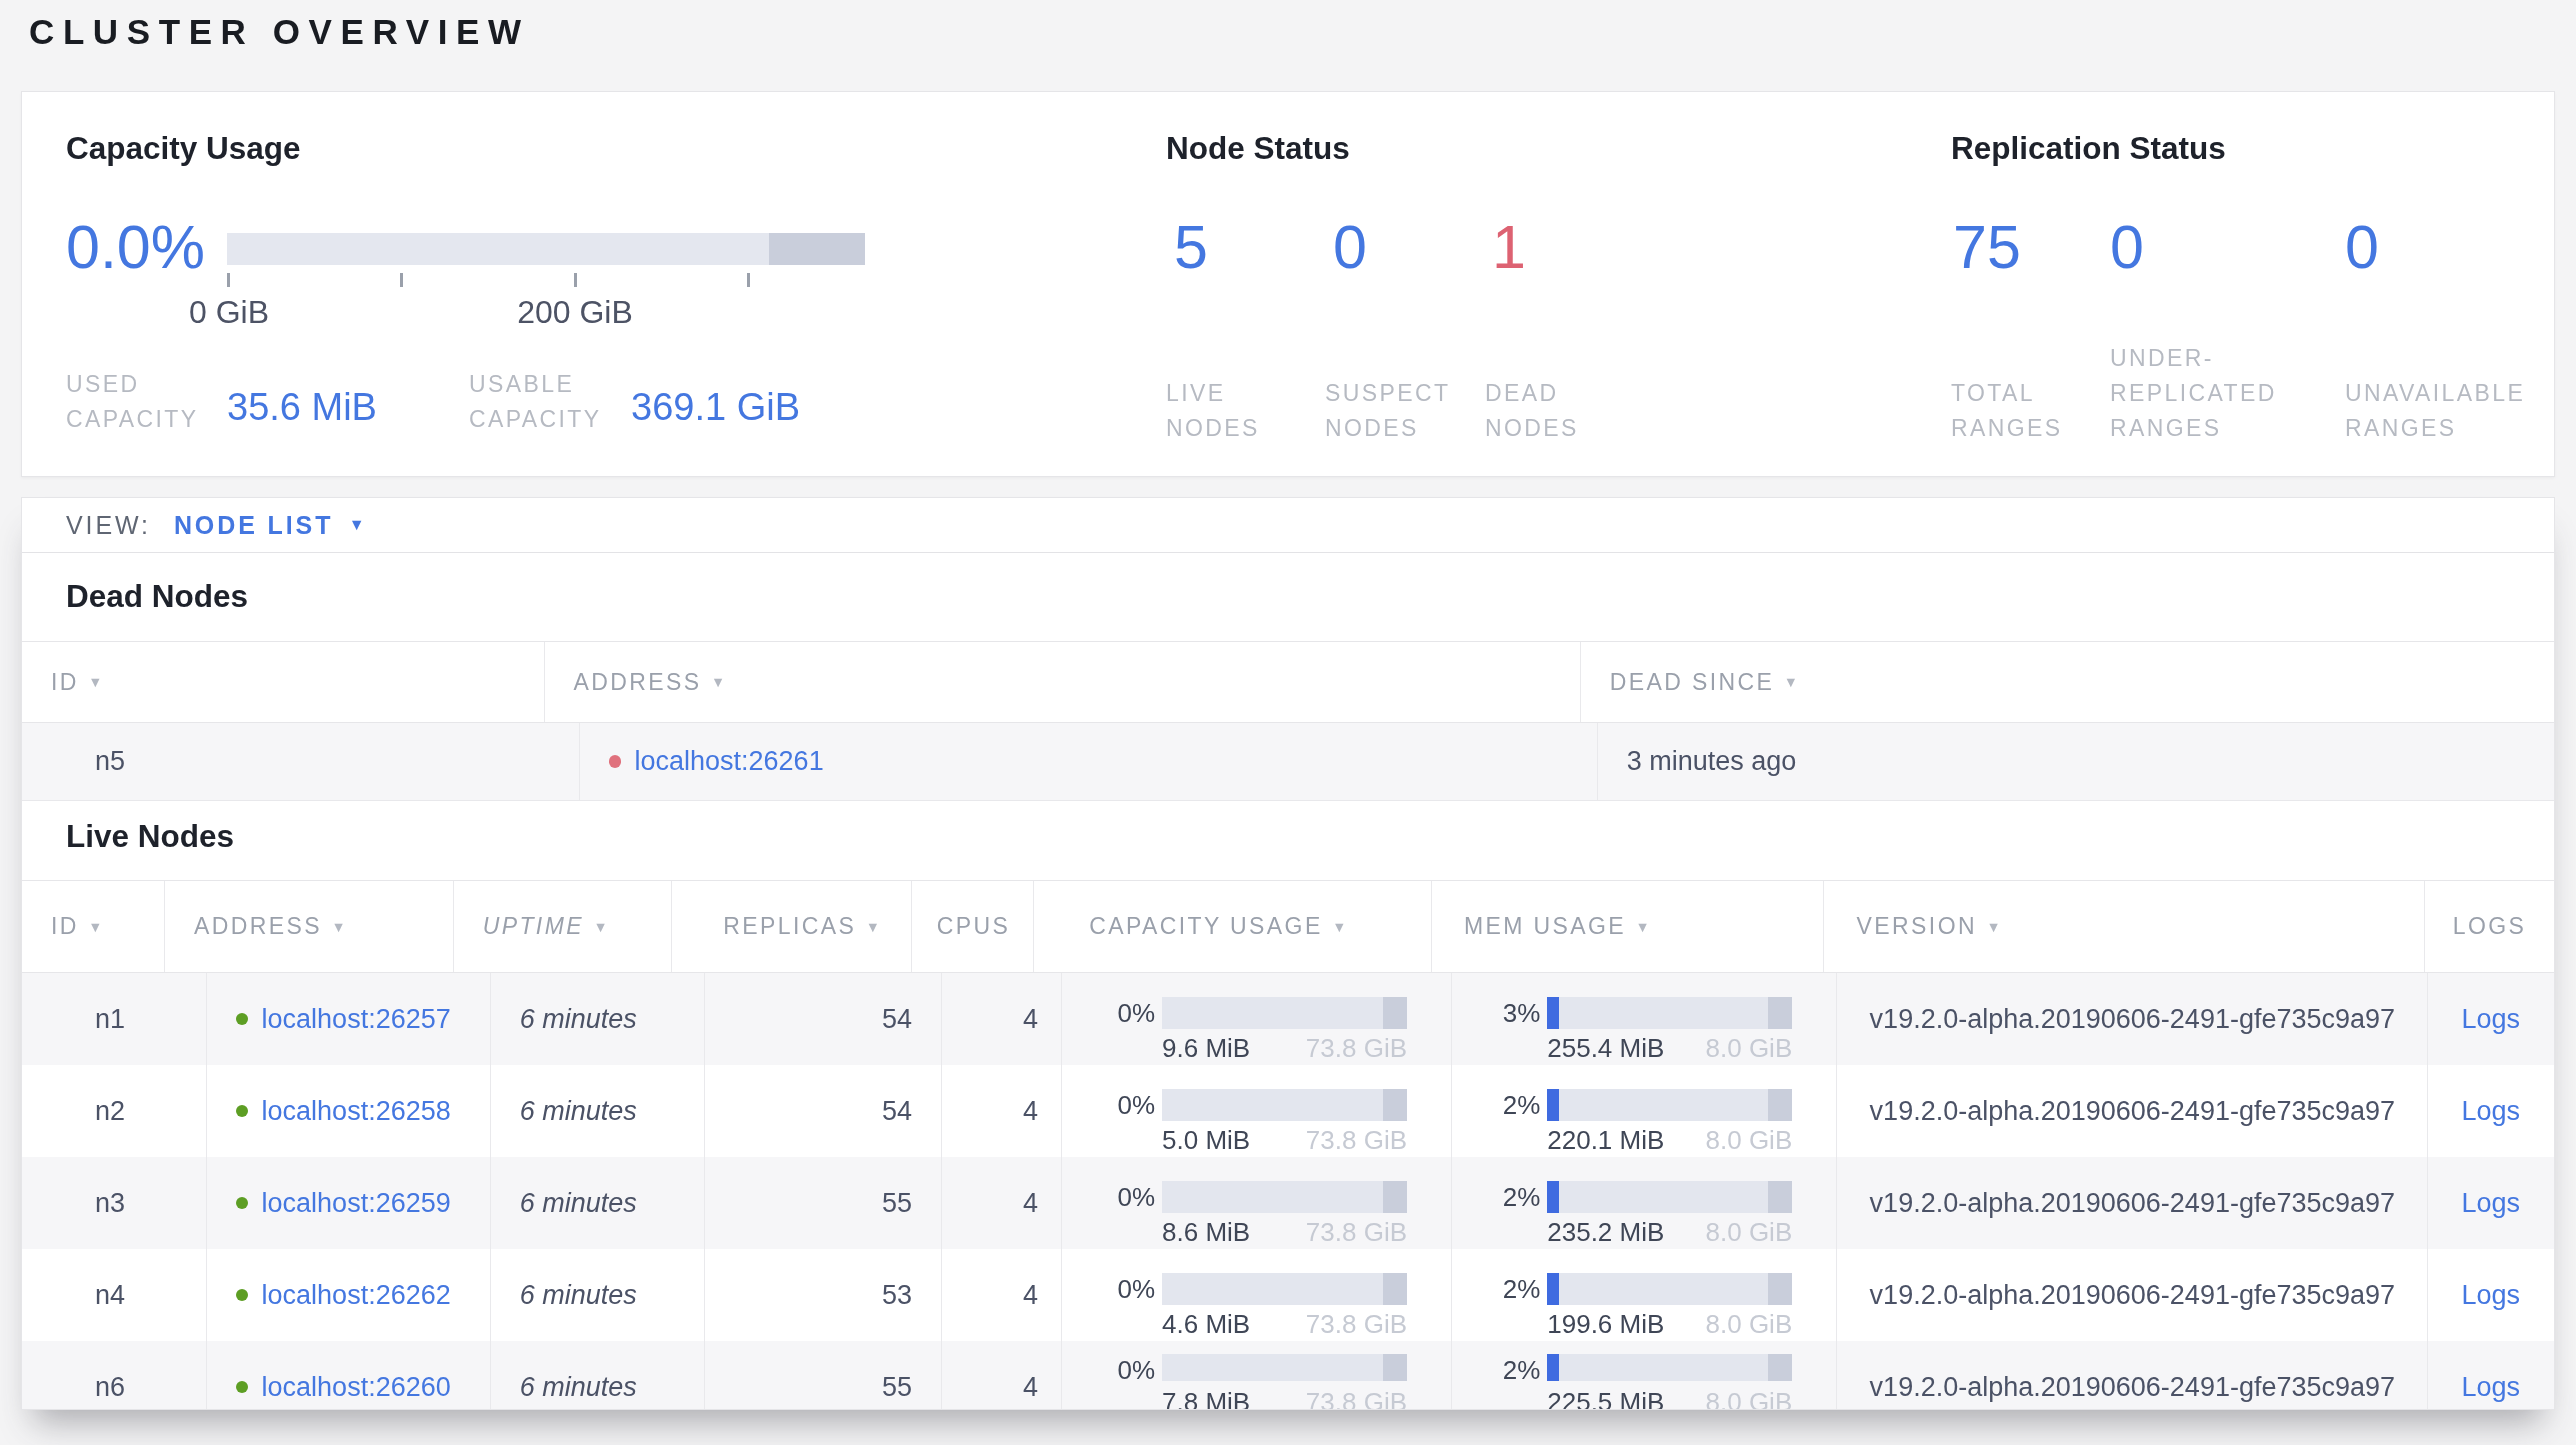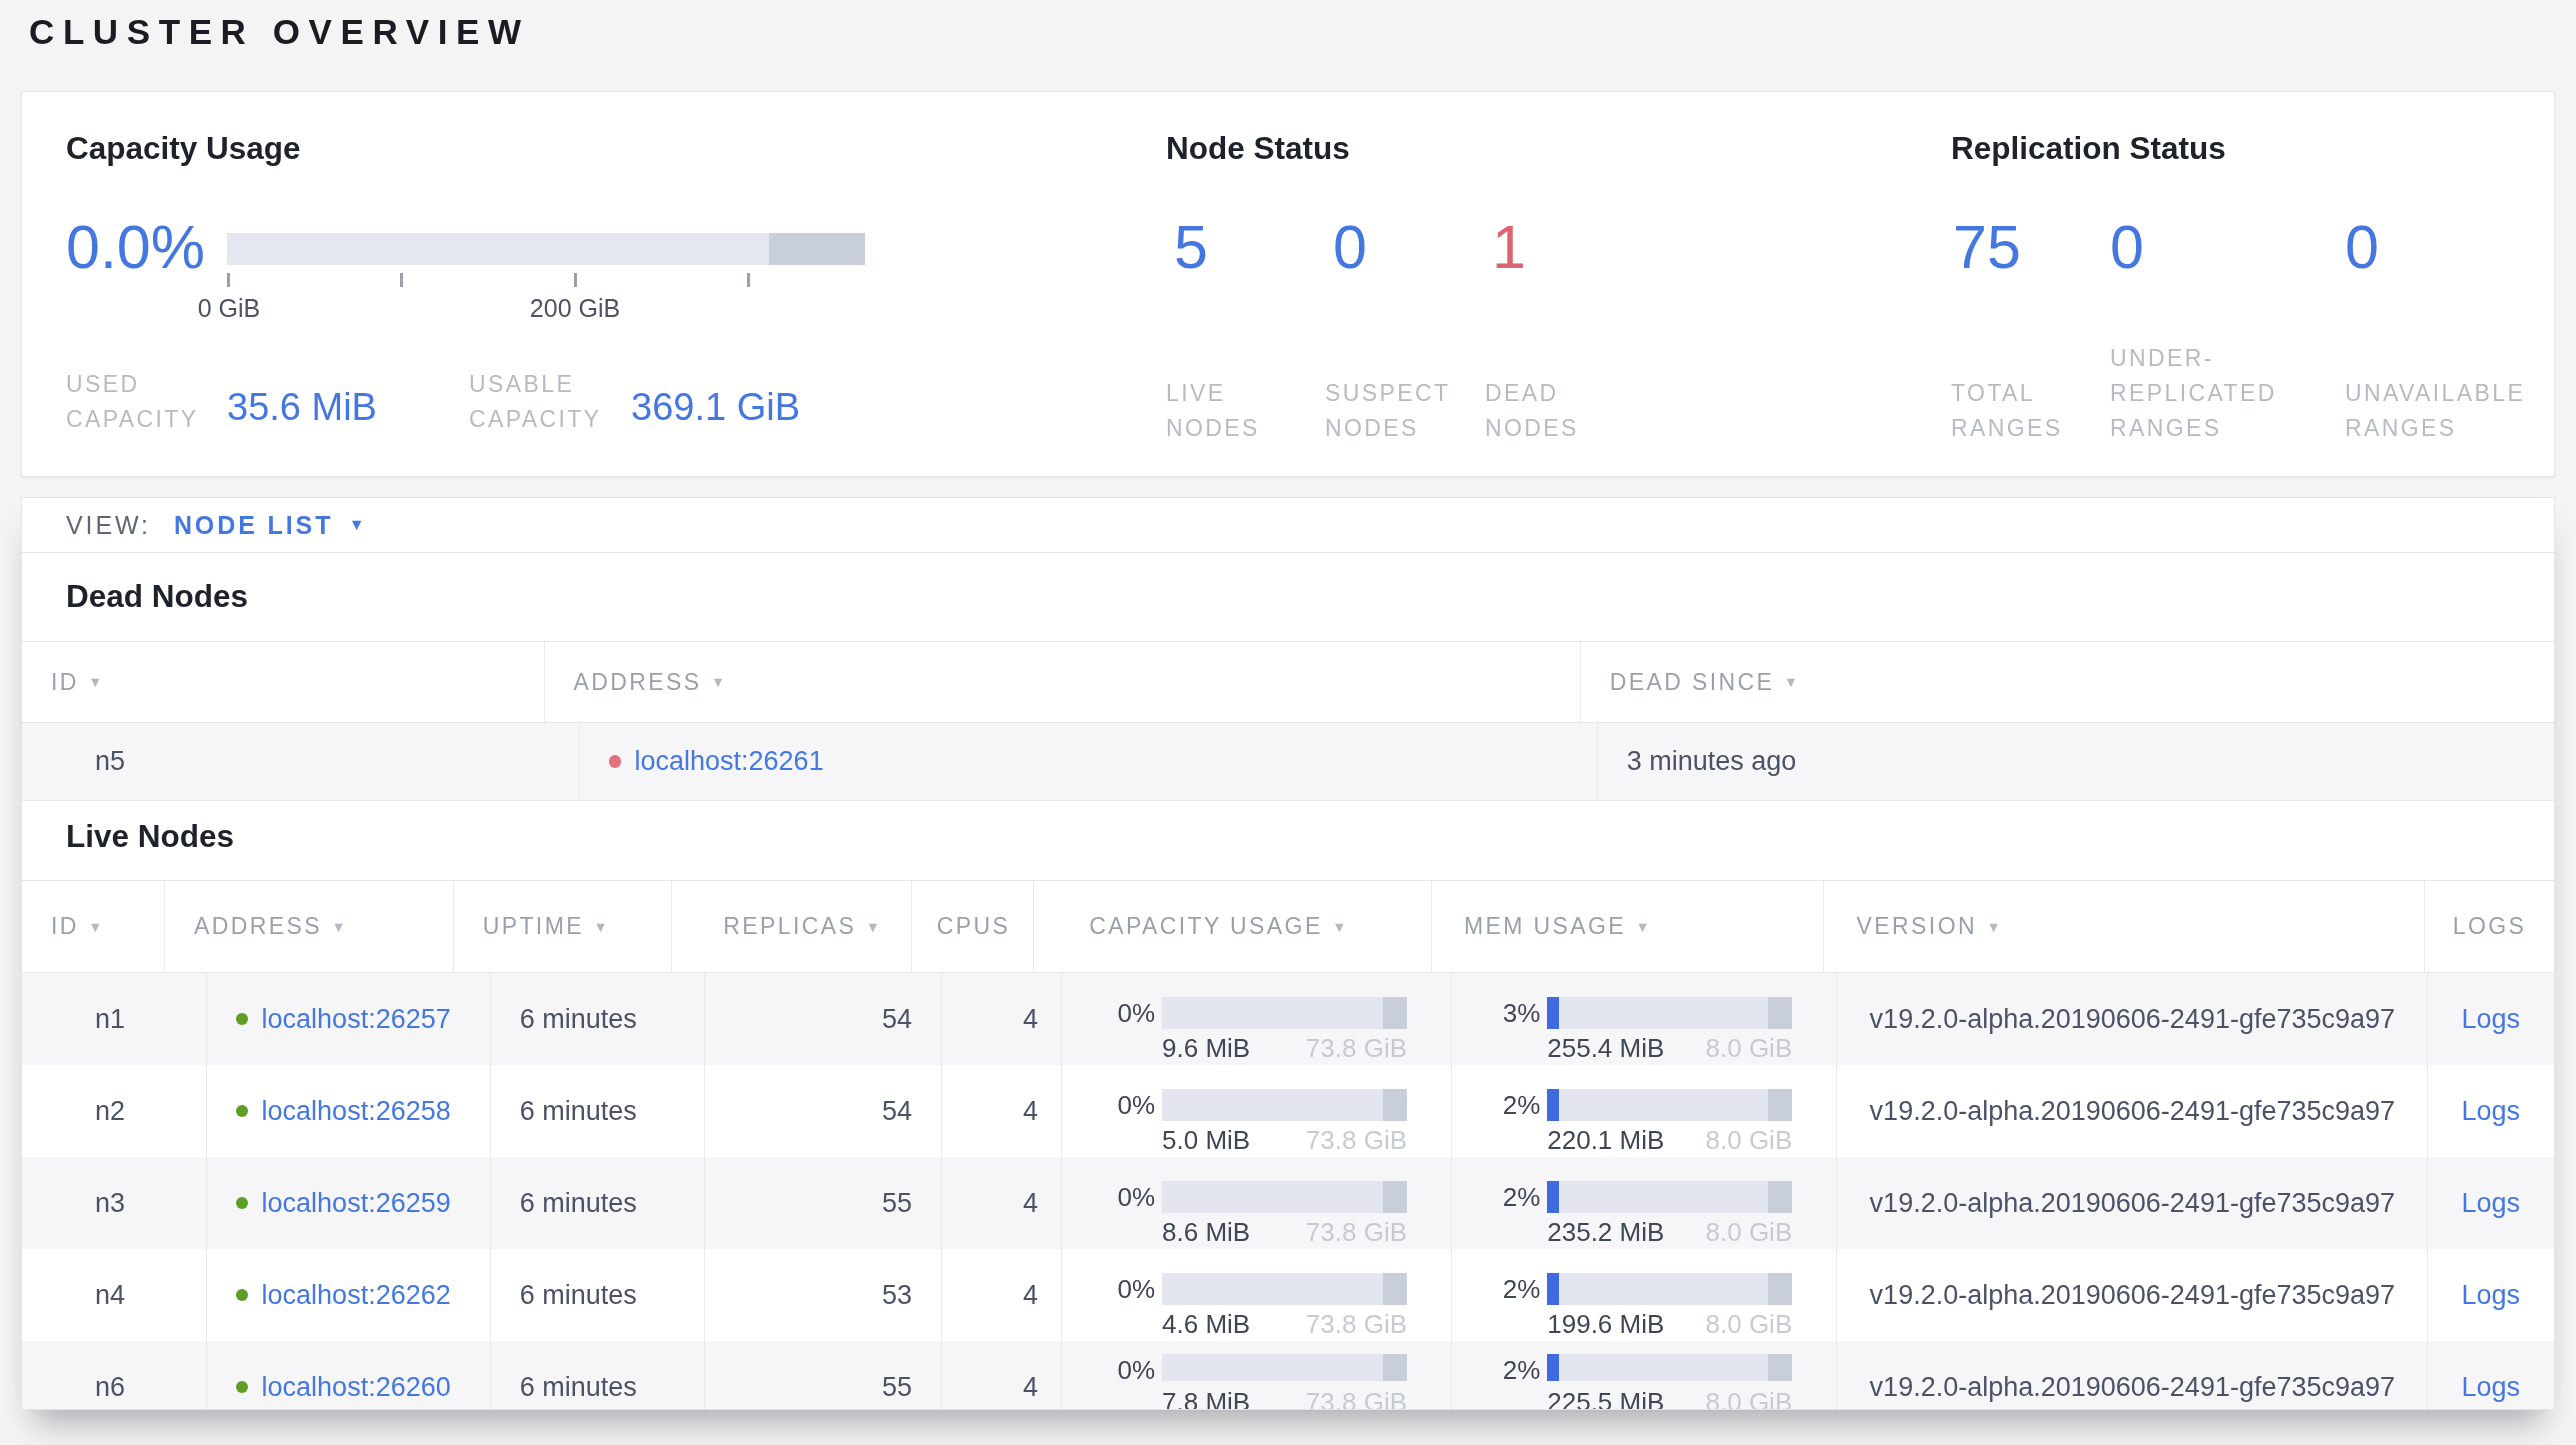--- a/index.html
+++ b/index.html
@@ -31,21 +31,21 @@
   .stat-label {
     position:absolute; bottom:30px; font-size:23px; font-weight:500;
     letter-spacing:2.4px; color:#b6bac2; line-height:35px; white-space:pre-line;
   }
 
   .cap-pct { left:44px; }
   .capbar { position:absolute; left:205px; top:141px; width:638px; height:32px; background:#e4e7ef; }
   .capbar .reserved { position:absolute; right:0; top:0; width:96px; height:100%; background:#c9cedb; }
   .capbar .fill { position:absolute; left:0; top:0; height:100%; background:#4477e0; }
   .tick { position:absolute; top:181px; width:2.9px; height:14.3px; background:#9aa0ab; }
-  .tick-label { position:absolute; top:202px; transform:translateX(-50%); font-size:25px; color:#4d5365; }
+  .tick-label { position:absolute; top:202px; transform:translateX(-50%); font-size:32px; color:#4d5365; }
   .cap-sub-label {
     position:absolute; top:275px; font-size:23px; font-weight:500;
     letter-spacing:2.4px; color:#b6bac2; line-height:35px; white-space:pre-line;
   }
   .cap-sub-value { position:absolute; top:294px; font-size:38px; font-weight:500; color:#4477e0; }
 
   
   .viewbar { height:55px; border-bottom:1px solid #e3e3e6; display:flex; align-items:center; padding-left:44px; }
   .view-label { font-size:25px; letter-spacing:2.9px; color:#5f6673; }
   .view-select { margin-left:23px; display:flex; align-items:center; cursor:pointer; }
@@ -70,21 +70,21 @@
   .dead-row { height:78px; background:#f6f6f8; border-bottom:1px solid #e8e8eb; }
   .lrow { height:92px; }
   #live-rows .lrow:nth-child(odd) { background:#f6f6f8; }
   .td { display:flex; align-items:center; padding-left:29px; font-size:27px; color:#4b5266; }
 
   
   .dc0 { width:522px; } .dc1 { width:1037px; } .dc2 { width:975px; }
   
   .lc0 { width:142px; }
   .lc1 { width:289px; }
-  .lc2 { width:218px; }
+  .lc2 { width:218px;font-style:italic; }
   .lc3 { width:241px; justify-content:flex-end; padding-left:0; padding-right:29px; }
   .lc4 { width:122px; justify-content:flex-end; padding-left:0; padding-right:23px; }
   .lc5 { width:398px; padding-left:55px; }
   .lc6 { width:392px; padding-left:32px; }
   .lc7 { width:602px; padding-left:33px; }
   .lc8 { width:130px; justify-content:center; padding-left:0; }
 
   .dot { width:12.4px; height:12.4px; border-radius:50%; margin-right:13.4px; flex:none; }
   .dot.green { background:#5d9e24; }
   .dot.red { background:#e0717d; }

